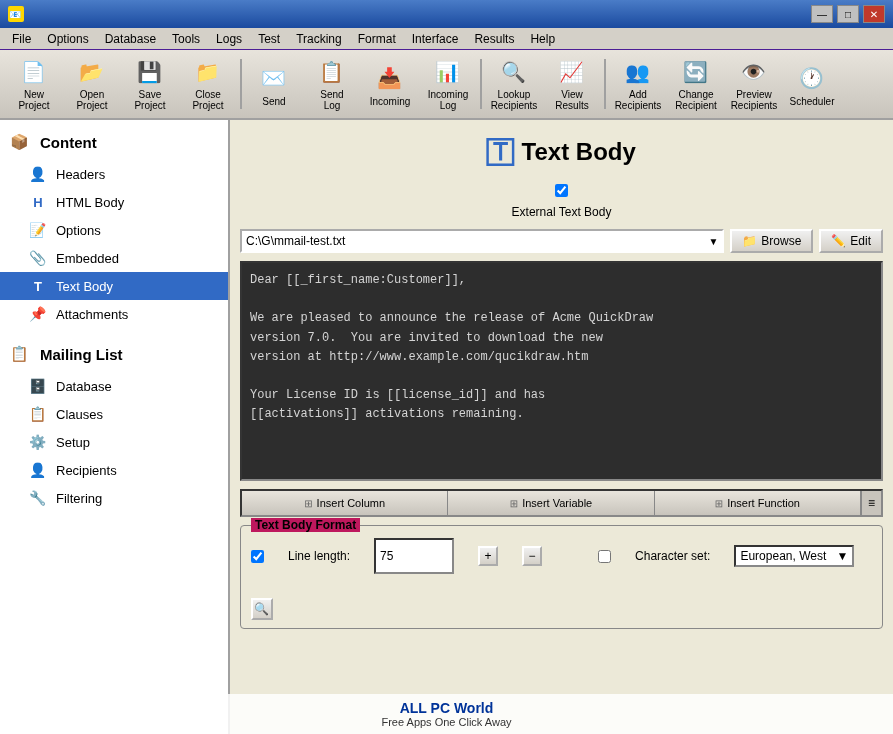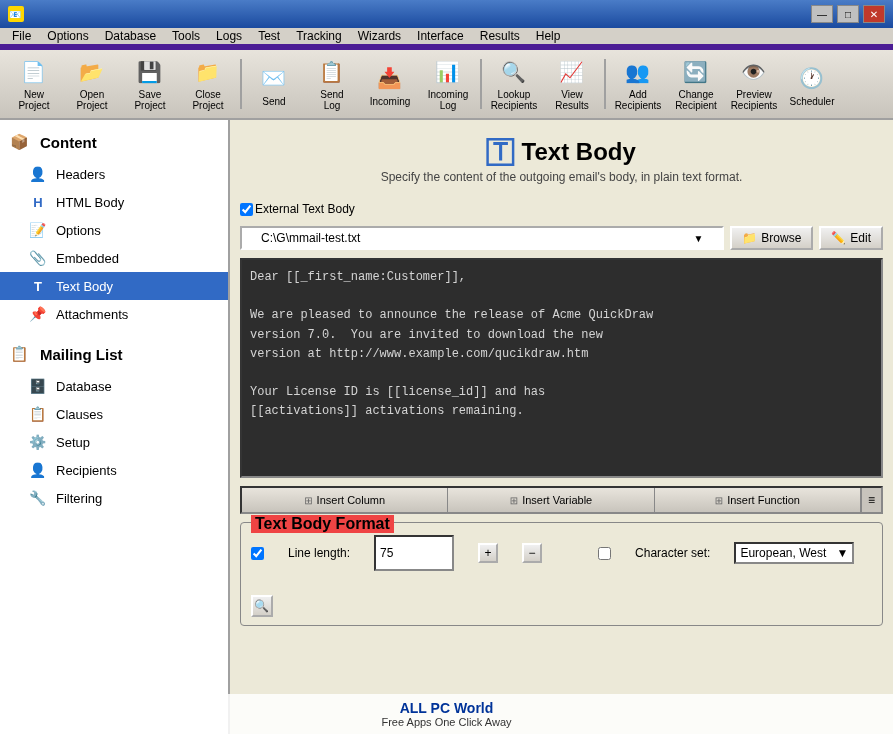--- a/index.html
+++ b/index.html
@@ -17,21 +17,21 @@
     }
     .title-bar-left { display: flex; align-items: center; gap: 6px; font-size: 13px; font-weight: bold; }
     .title-bar-icon { width: 16px; height: 16px; background: #ffd700; border-radius: 2px; display: flex; align-items: center; justify-content: center; font-size: 10px; }
     .title-bar-controls { display: flex; gap: 4px; }
     .title-bar-btn { width: 22px; height: 18px; background: #c0c0c0; border: 1px solid #888; font-size: 10px; display: flex; align-items: center; justify-content: center; cursor: pointer; color: #000; }
     .title-bar-btn.close { background: #c0392b; color: white; }
 
     
     .menu-bar {
       background: #d4d0c8;
-      border-bottom: 6px solid #4c1d95;
+      border-bottom: 1px solid #4c1d95;
       height: 22px;
       display: flex;
       align-items: center;
       padding: 0 4px;
     }
     .menu-item { padding: 2px 8px; cursor: pointer; font-size: 12px; }
 
     
     .toolbar {
       background: linear-gradient(to bottom, #e8e4dc, #c8c4bc);
@@ -128,29 +128,29 @@
       display: flex;
       align-items: center;
       justify-content: center;
       gap: 8px;
     }
     .page-header-icon { font-size: 24px; color: #316ac5; }
     .page-header-subtitle { font-size: 12px; color: #444; margin-top: 4px; }
 
     
     .form-section { display: flex; flex-direction: column; gap: 8px; }
-    .checkbox-row { display: flex; align-items: center; gap: 2px; padding: 2px 0; }
+    .checkbox-row { display: flex; align-items: center; gap: 8px; padding: 2px 0; flex-direction: column; }
     .checkbox-row input[type="checkbox"] { cursor: pointer; }
     .file-row { display: flex; align-items: center; gap: 6px; }
     .file-dropdown {
       flex: 1;
       height: 24px;
       border: 2px inset #ffffff;
       background: white;
-      padding: 0 19px;
+      padding: 0 4px;
       font-size: 12px;
       display: flex;
       align-items: center;
       justify-content: space-between;
     }
     .dropdown-arrow { font-size: 10px; }
     .browse-btn, .edit-btn {
       height: 24px;
       padding: 0 10px;
       background: linear-gradient(to bottom, #f0f0f0, #d4d0c8);
@@ -205,23 +205,23 @@
       border: 1px solid #888;
       border-radius: 4px;
       padding: 8px 10px;
       background: #ece9d8;
       position: relative;
     }
     .format-legend {
       position: absolute;
       top: -8px;
       left: 10px;
-      background: #ef4444;
+      background: #be185d;
       padding: 0 4px;
-      font-size: 16px;
+      font-size: 12px;
       font-weight: bold;
     }
     .format-row {
       display: flex;
       align-items: center;
       gap: 24px;
       margin-top: 4px;
       flex-wrap: wrap;
     }
     .format-input {
@@ -303,21 +303,21 @@
 </div>
 
 <div class="menu-bar">
   <span class="menu-item">File</span>
   <span class="menu-item">Options</span>
   <span class="menu-item">Database</span>
   <span class="menu-item">Tools</span>
   <span class="menu-item">Logs</span>
   <span class="menu-item">Test</span>
   <span class="menu-item">Tracking</span>
-  <span class="menu-item">Wizards</span>
+  <span class="menu-item">Format</span>
   <span class="menu-item">Interface</span>
   <span class="menu-item">Results</span>
   <span class="menu-item">Help</span>
 </div>
 
 <div class="toolbar">
   <div class="toolbar-btn">
     <div class="toolbar-icon">📄</div>
     <span>New<br>Project</span>
   </div>
@@ -437,21 +437,20 @@
     </div>
   </div>
 
   <div class="content-area">
 
     <div class="page-header">
       <div class="page-header-title">
         <span class="page-header-icon">🅃</span>
         <span style="font-size:24px;font-weight:bold;">Text Body</span>
       </div>
-      <div class="page-header-subtitle">Specify the content of the outgoing email's body, in plain text format.</div>
     </div>
 
     <div class="form-section">
 
       <div class="checkbox-row">
         <input type="checkbox" checked="" id="extCheck" style="">
         <label for="extCheck">External Text Body</label>
       </div>
 
       <div class="file-row">

